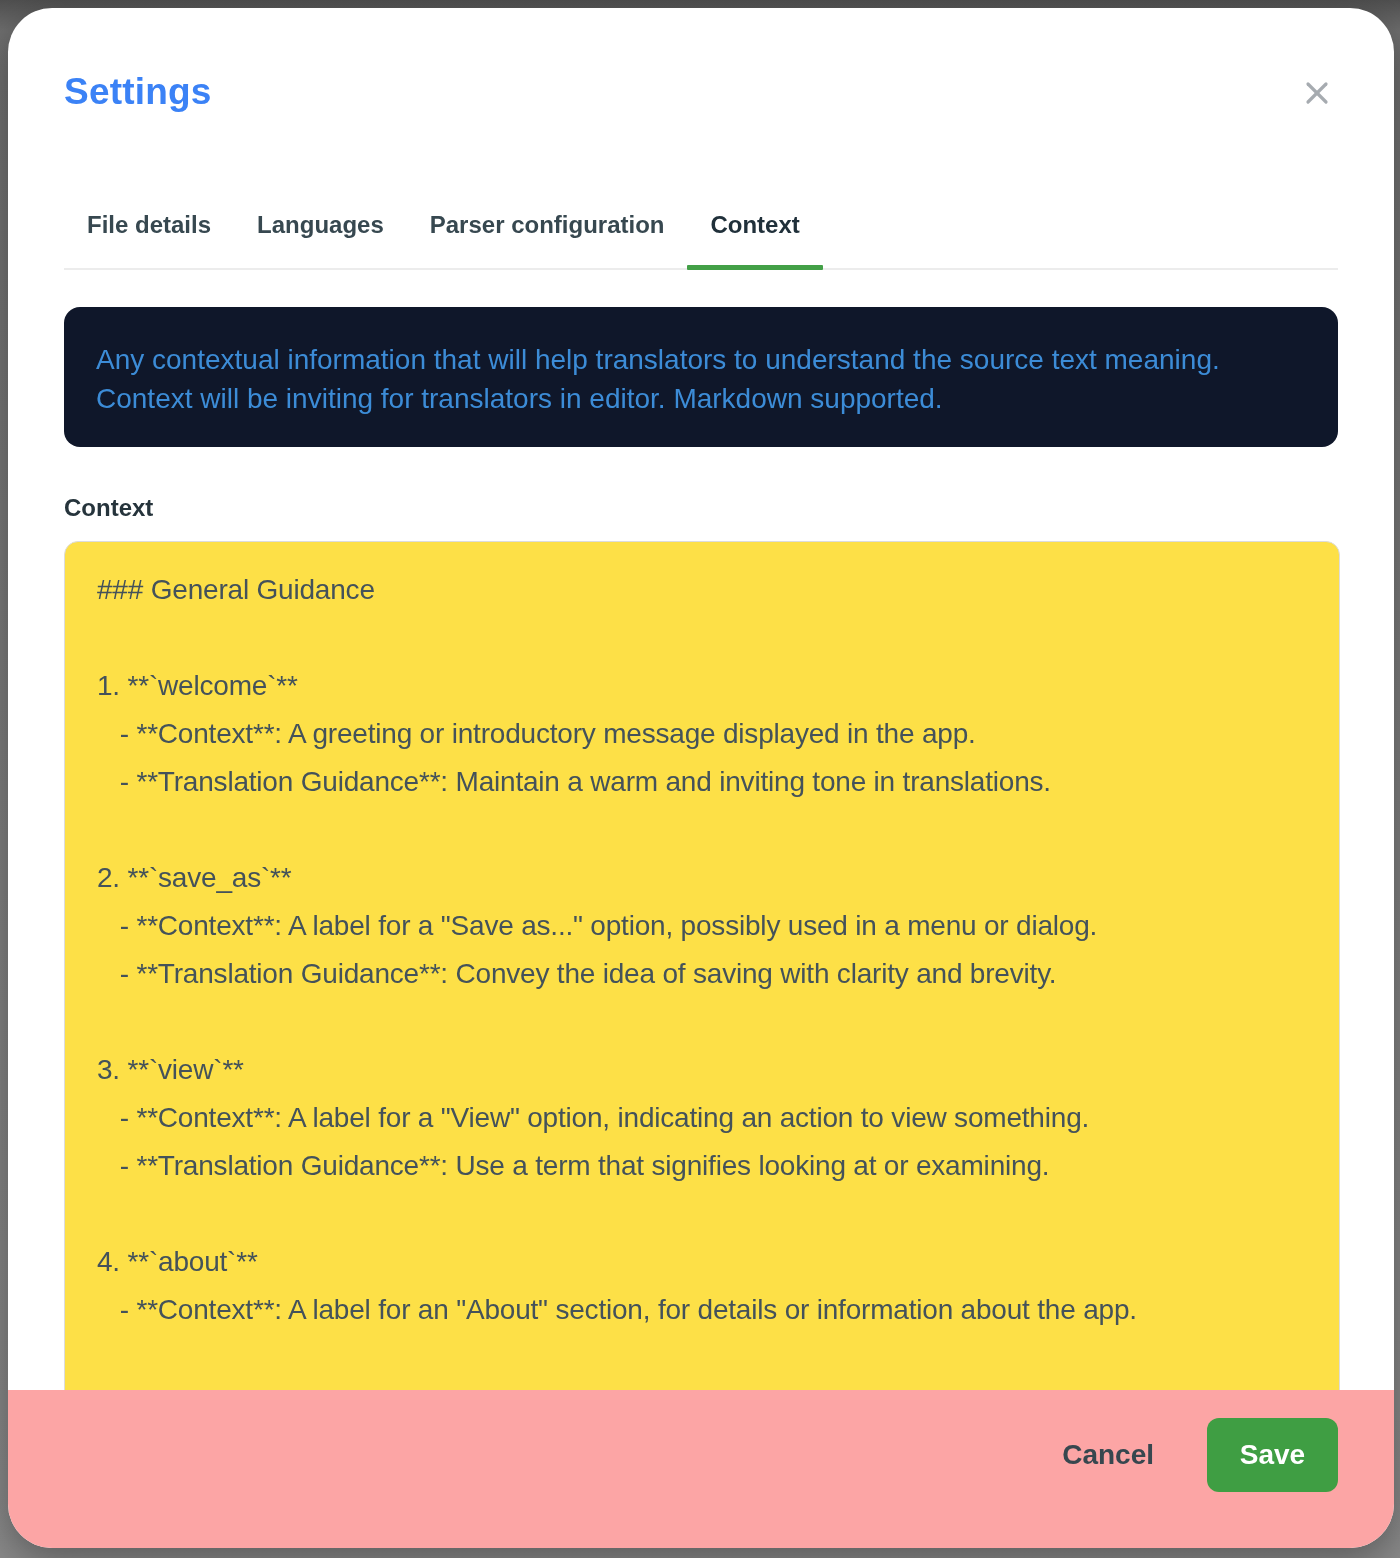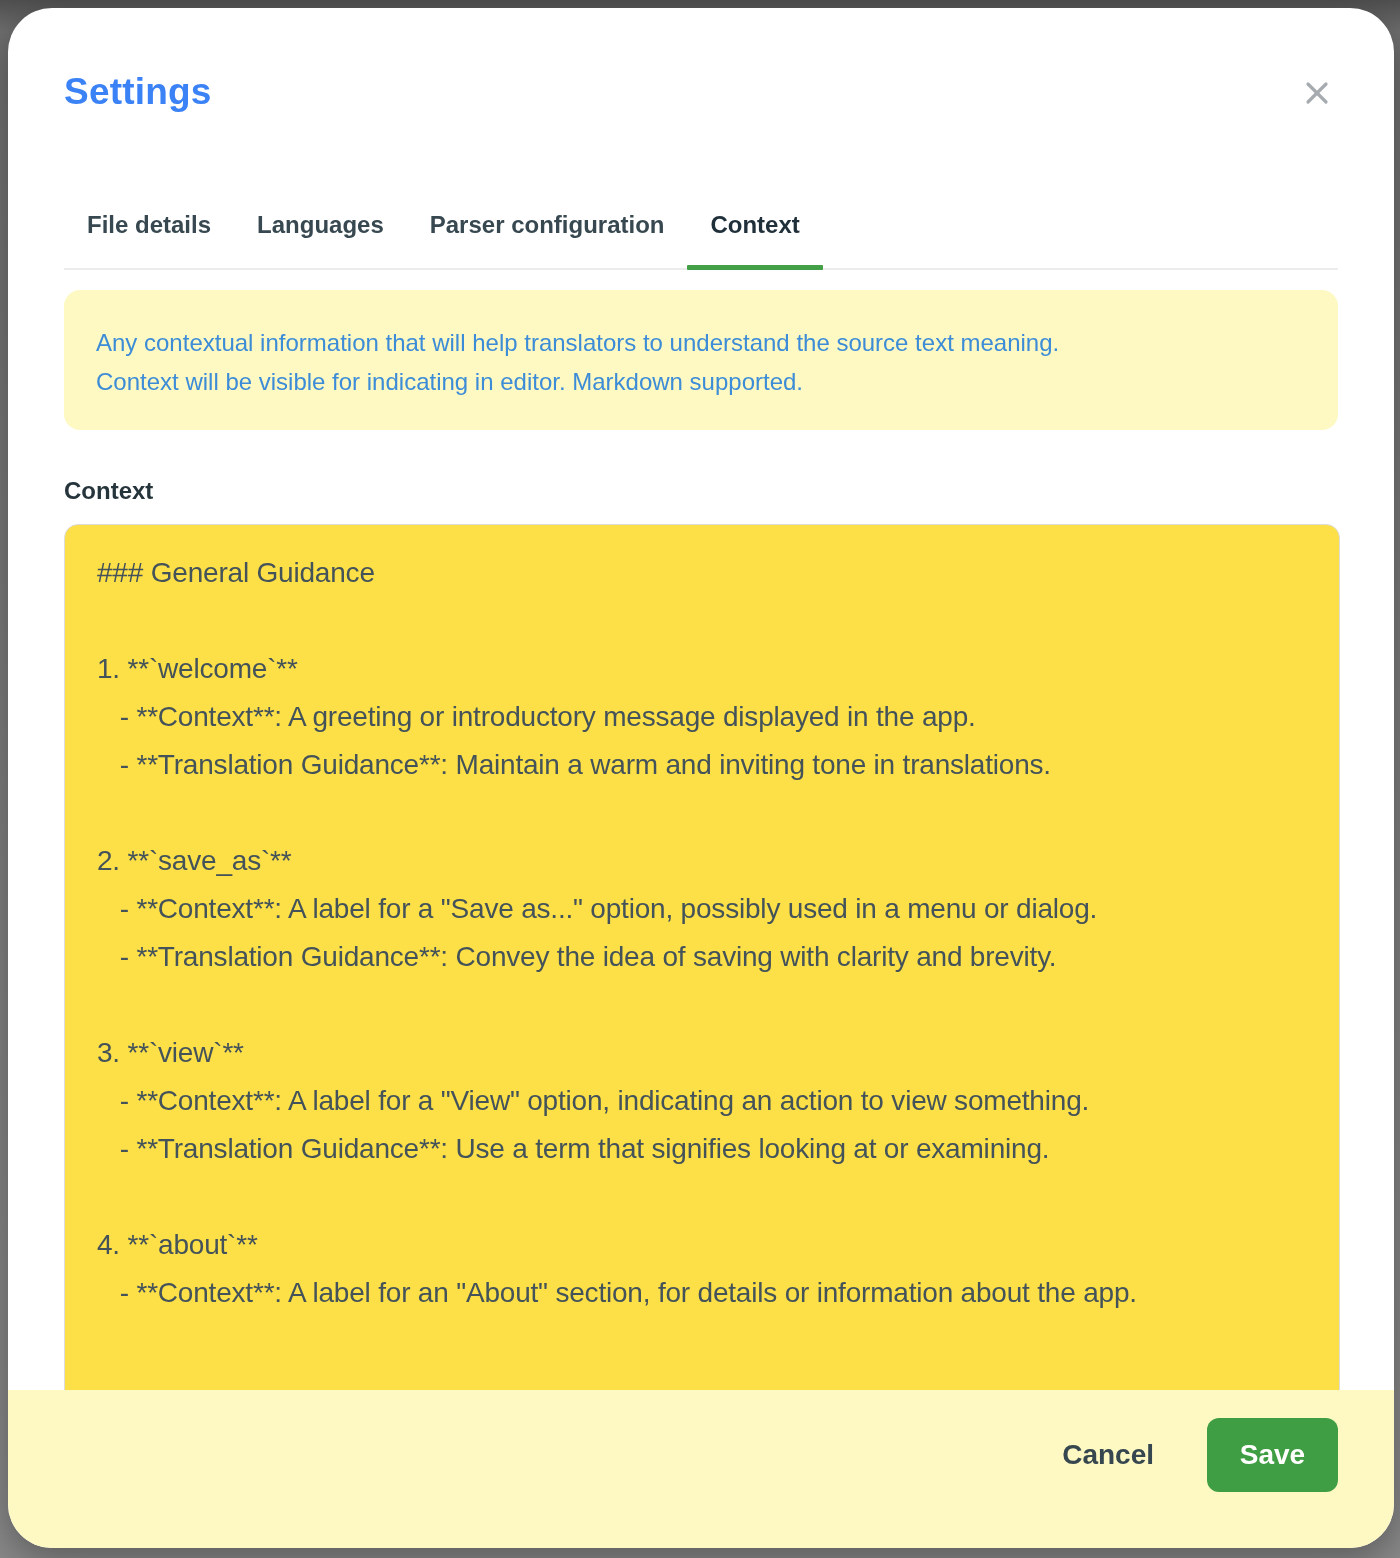--- a/index.html
+++ b/index.html
@@ -37,42 +37,42 @@
     font-size: 24px; font-weight: 700; color: #374850; line-height: 30px;
     white-space: nowrap;
   }
   .tab.active { color: #20303a; }
   .tab.active::after {
     content: ""; position: absolute; left: 0; right: 0; bottom: -2px; height: 5px;
     background: #43a047; border-radius: 1px;
   }
 
   .info-banner {
-    margin-top: 20px; height: 140px; border-radius: 16px;
-    background: #fef9c3; color: #3c8cd7;
-    padding: 33px 32px; font-size: 24px; line-height: 39px;
+    margin-top: 37px; height: 140px; border-radius: 16px;
+    background: #0f172a; color: #3c8cd7;
+    padding: 33px 32px; font-size: 28px; line-height: 39px;
   }
 
   .field-label {
     margin-top: 46px; font-size: 24px; font-weight: 700; color: #26343c; line-height: 30px;
   }
 
   .context-textarea {
     display: block; margin-top: 18px; width: 1276px; height: 1020px;
     border: 1px solid #dcdcdc; border-radius: 14px;
     padding: 24px 28px 24px 32px;
     font-family: "Liberation Sans", sans-serif;
     font-size: 28px; line-height: 48px; letter-spacing: -0.2px;
     color: #44525a; resize: none; outline: none;
     background: #fde047; overflow: hidden; white-space: pre-wrap;
   }
 
   .footer {
     position: absolute; left: 0; right: 0; bottom: 0; height: 158px;
-    background: #fef9c3;
+    background: #fca5a5;
     display: flex; align-items: center; justify-content: flex-end;
     gap: 53px; padding: 0 56px 28px 0;
   }
   .cancel-btn {
     background: none; border: none; cursor: pointer;
     font-family: "Liberation Sans", sans-serif;
     font-size: 28px; font-weight: 700; color: #37474f;
   }
   .save-btn {
     background: #3f9e43; border: none; cursor: pointer;
@@ -109,21 +109,21 @@
       <div class="tab">
         <span>Parser configuration</span>
       </div>
       <div class="tab active">
         <span>Context</span>
       </div>
     </div>
 
     <div class="info-banner">
       <div>Any contextual information that will help translators to understand the source text meaning.</div>
-      <div>Context will be visible for indicating in editor. Markdown supported.</div>
+      <div>Context will be inviting for translators in editor. Markdown supported.</div>
     </div>
 
     <div class="field-label">Context</div>
 
     <textarea class="context-textarea" spellcheck="false" style="">### General Guidance
 
 1. **`welcome`**
    - **Context**: A greeting or introductory message displayed in the app.
    - **Translation Guidance**: Maintain a warm and inviting tone in translations.
 

